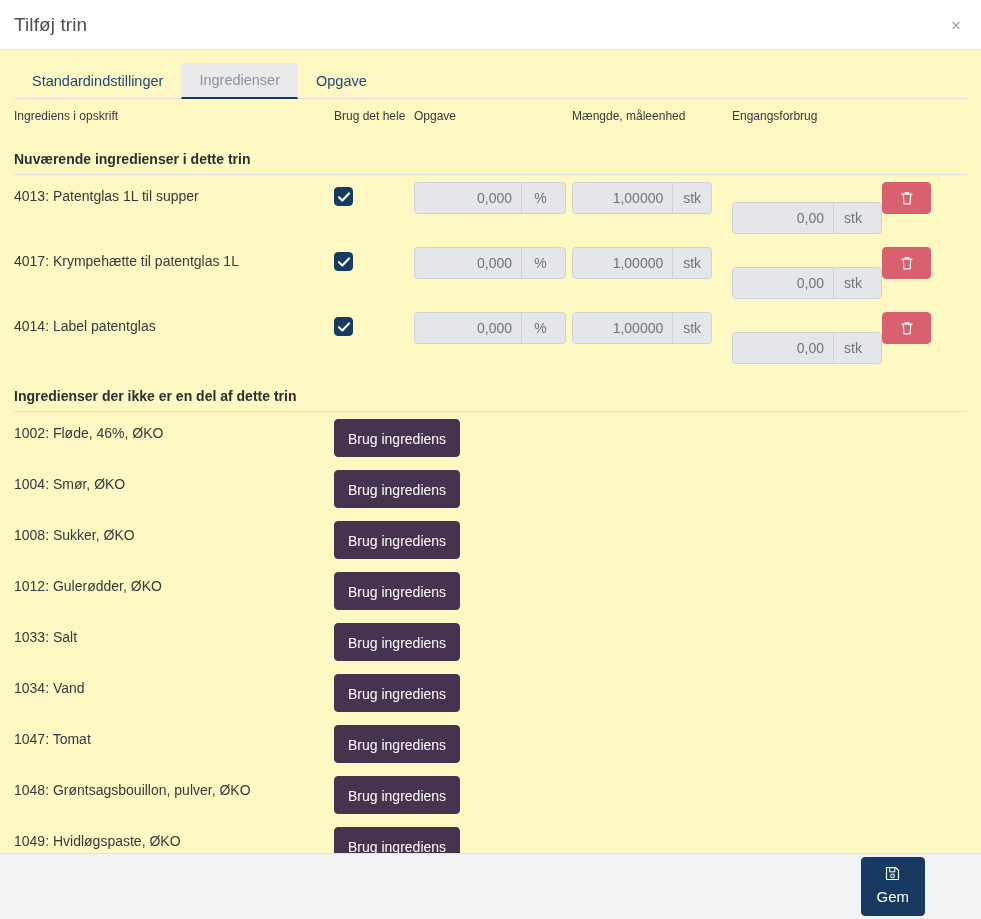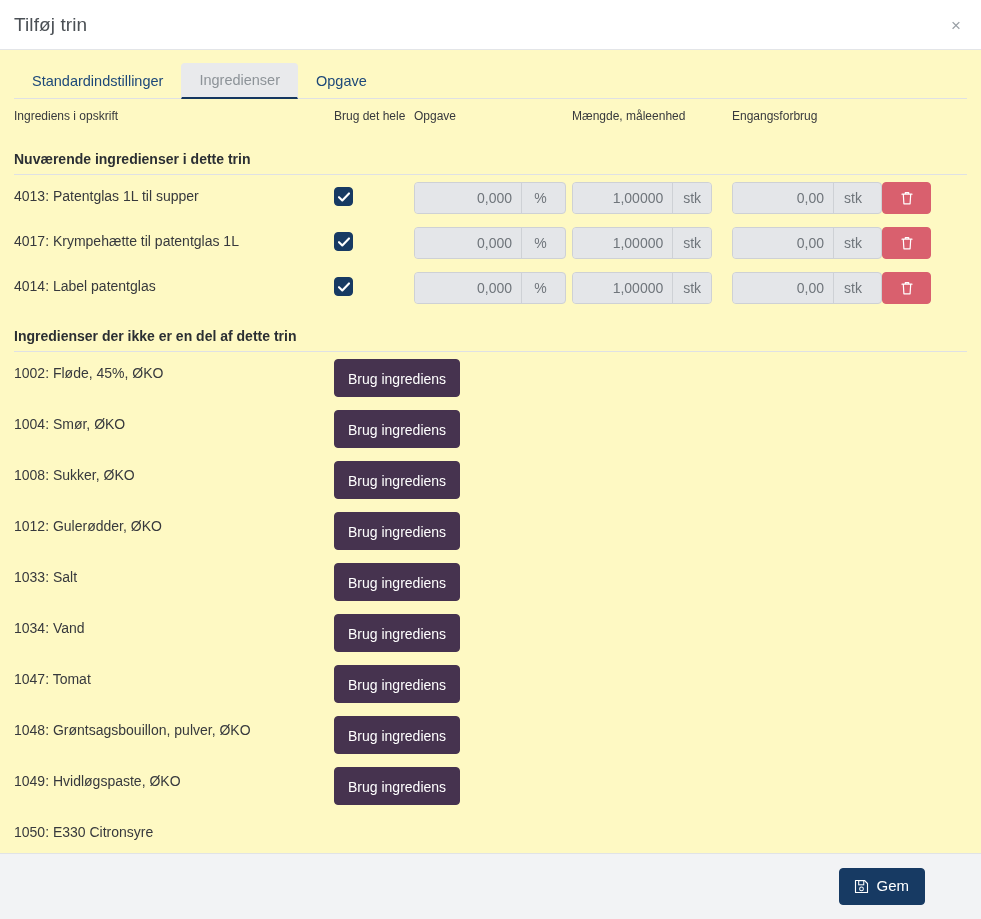--- a/index.html
+++ b/index.html
@@ -173,21 +173,21 @@
     justify-content: center;
     padding: 0 10px;
     font-size: 14px;
     color: #6f757b;
     min-width: 38px;
   }
   .ig-pct    { width: 152px; }
   .ig-pct .fld { width: 106px; }
   .ig-amount { width: 140px; }
   .ig-amount .fld { width: 100px; }
-  .ig-single { width: 150px; }
+  .ig-single { width: 150px; margin-top: 20px; }
   .ig-single .fld { width: 100px; }
 
   
   .del-btn {
     width: 49px; height: 32px;
     background: #d9606e;
     border: 1px solid #d9606e;
     border-radius: 4px;
     display: inline-flex;
     align-items: center;
@@ -230,20 +230,21 @@
     gap: 7px;
     background: #173a63;
     border: 1px solid #173a63;
     color: #ffffff;
     border-radius: 4px;
     font-size: 15px;
     padding: 8px 15px 9px 14px;
     cursor: pointer;
     font-family: "Liberation Sans", sans-serif;
     line-height: 18px;
+    flex-direction: column;
   }
   .spacer-row td { height: 10px; }
 </style>
 </head>
 <body>
 
 <div id="modal">
 
   <div class="modal-header">
     <div class="modal-title">Tilføj trin</div>
@@ -397,21 +398,21 @@
 
       <tbody>
         <tr class="spacer-row">
             <td colspan="6"></td>
           </tr>
         <tr>
           <td class="section-head" colspan="6">Ingredienser der ikke er en del af dette trin</td>
         </tr>
 
         <tr>
-          <td class="ing-name">1002: Fløde, 45%, ØKO</td>
+          <td class="ing-name">1002: Fløde, 46%, ØKO</td>
           <td class="cell" colspan="5">
             <button class="use-btn">Brug ingrediens</button>
           </td>
         </tr>
         <tr>
           <td class="ing-name">1004: Smør, ØKO</td>
           <td class="cell" colspan="5">
             <button class="use-btn">Brug ingrediens</button>
           </td>
         </tr>

